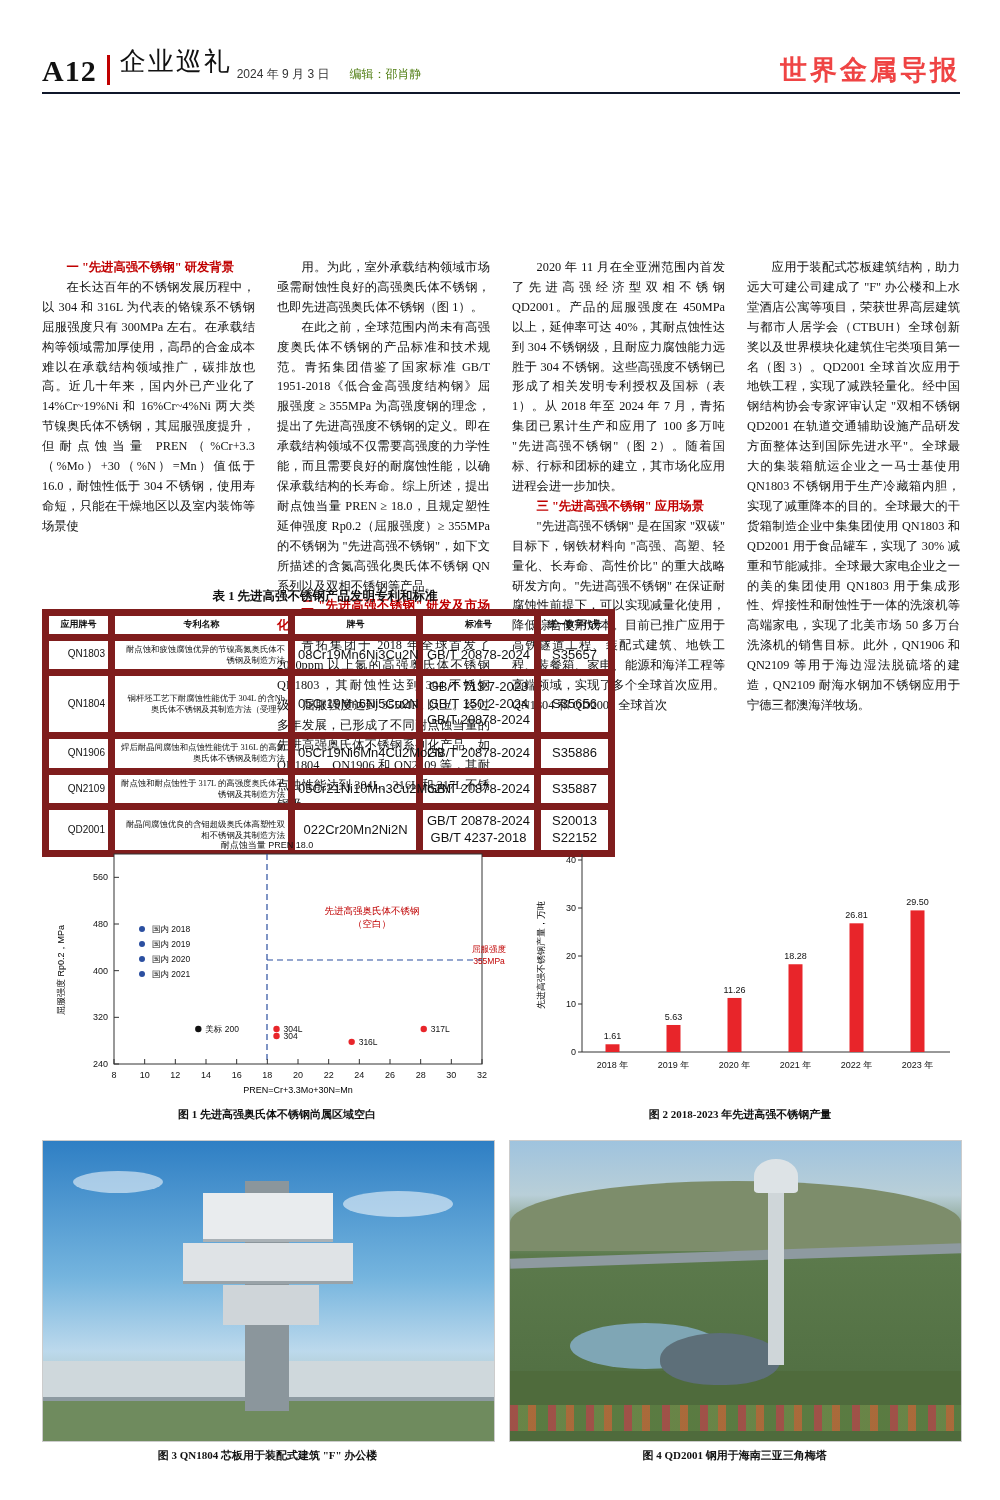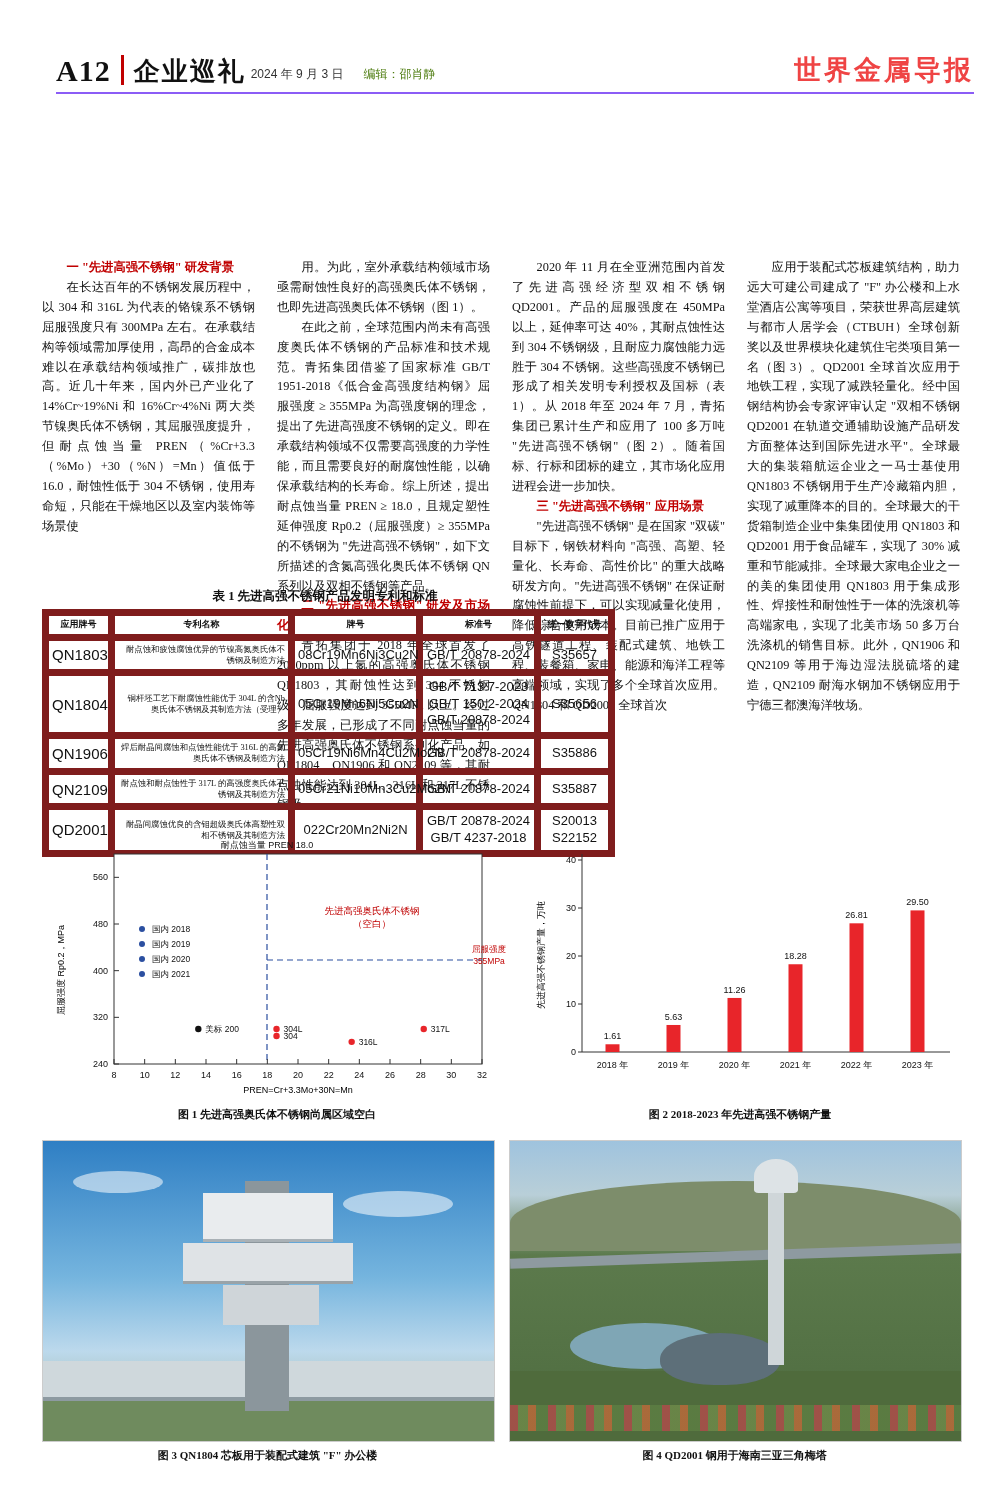--- a/index.html
+++ b/index.html
@@ -10,35 +10,35 @@
     position:relative;
     overflow:hidden;
   }
   .page{
     position:absolute;inset:0;
     padding:0;
   }
 
   
   .masthead{
-    position:absolute;left:56px;top:40px;width:918px;height:52px;
-    border-bottom:2px solid #8b5cf6;
+    position:absolute;left:42px;top:40px;width:918px;height:52px;
+    border-bottom:2px solid #0f172a;
     display:flex;align-items:flex-end;text-align:center;
   }
   .page-no{
     font-family:"Liberation Serif", serif;
     font-size:30px;font-weight:bold;letter-spacing:1px;
     line-height:1;padding-bottom:6px;color:#111;
   }
   .mast-divider{
     width:3px;height:30px;background:#c00000;margin:0 10px 7px 10px;
   }
   .section-name{
     font-family:"Liberation Sans", sans-serif;
-    font-size:26px;font-weight:bold;line-height:1;padding-bottom:8px;letter-spacing:2px;
+    font-size:26px;font-weight:normal;line-height:1;padding-bottom:18px;letter-spacing:2px;
   }
   .mast-date{
     font-size:12px;color:#333;padding-bottom:9px;margin-left:5px;
     font-family:"Liberation Sans", sans-serif;
   }
   .mast-editor{
     font-size:12px;color:#4d7c0f;padding-bottom:9px;margin-left:20px;
     font-family:"Liberation Sans", sans-serif;
   }
   .mast-logo{
@@ -76,21 +76,21 @@
     text-align:center;font-size:12.5px;font-weight:bold;margin-bottom:4px;
   }
   table.t1{
     border-collapse:collapse;width:566px;font-size:8.4px;line-height:1.28;
     table-layout:fixed;
   }
   table.t1 th, table.t1 td{
     border:7px solid #7f1d1d;padding:3px 3px;text-align:center;vertical-align:middle;
   }
   table.t1 th{font-weight:bold;font-size:9px;}
-  table.t1 td.grade{font-family:"Liberation Sans", sans-serif;font-size:15px;}
+  table.t1 td.grade{font-family:"Liberation Sans", sans-serif;font-size:10px;text-align:right;}
   table.t1 td.pname{text-align:right;padding-left:5px;line-height:1.35;}
   table.t1 td.pnum{font-family:"Liberation Sans", sans-serif;font-size:13px;}
 
   
   .fig1{
     position:absolute;left:42px;top:840px;width:470px;height:280px;
   }
   .fig1 .cap,.fig2 .cap{
     position:absolute;bottom:-2px;width:100%;text-align:center;font-size:11px;font-weight:bold;
   }

